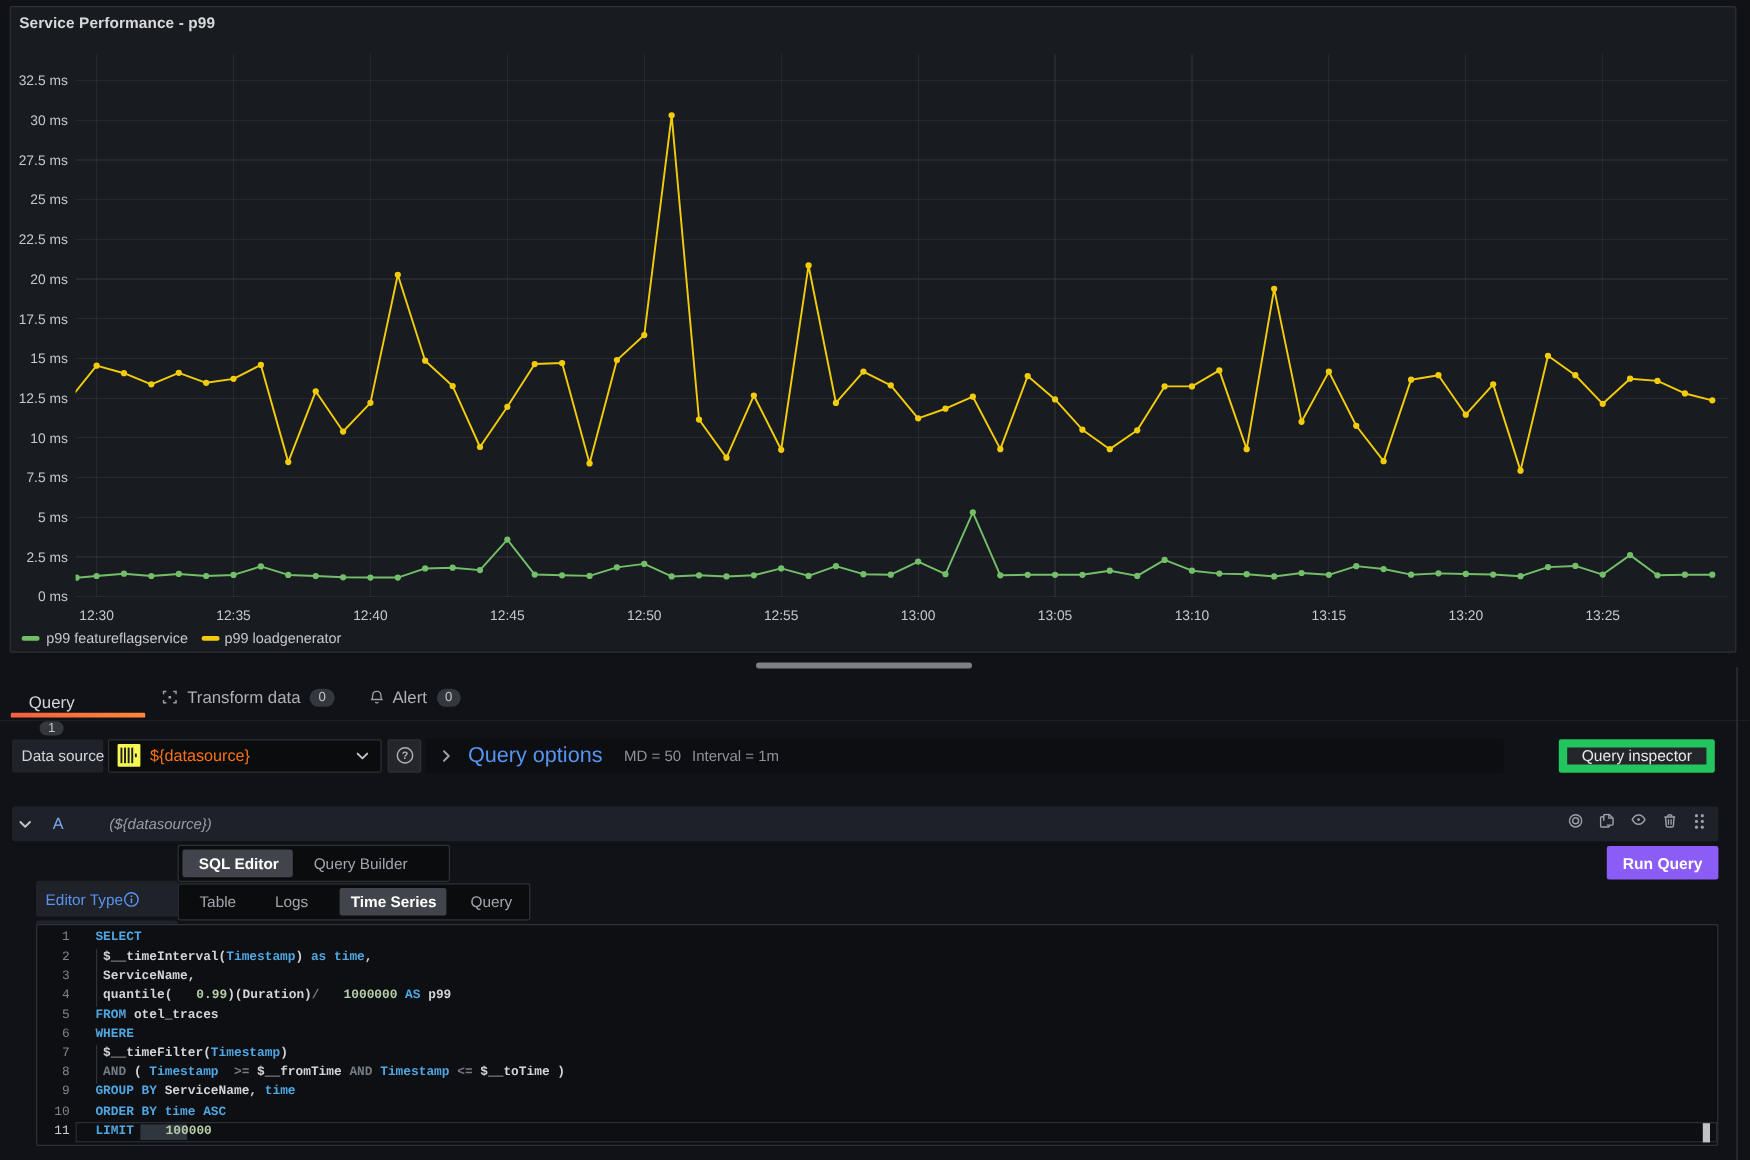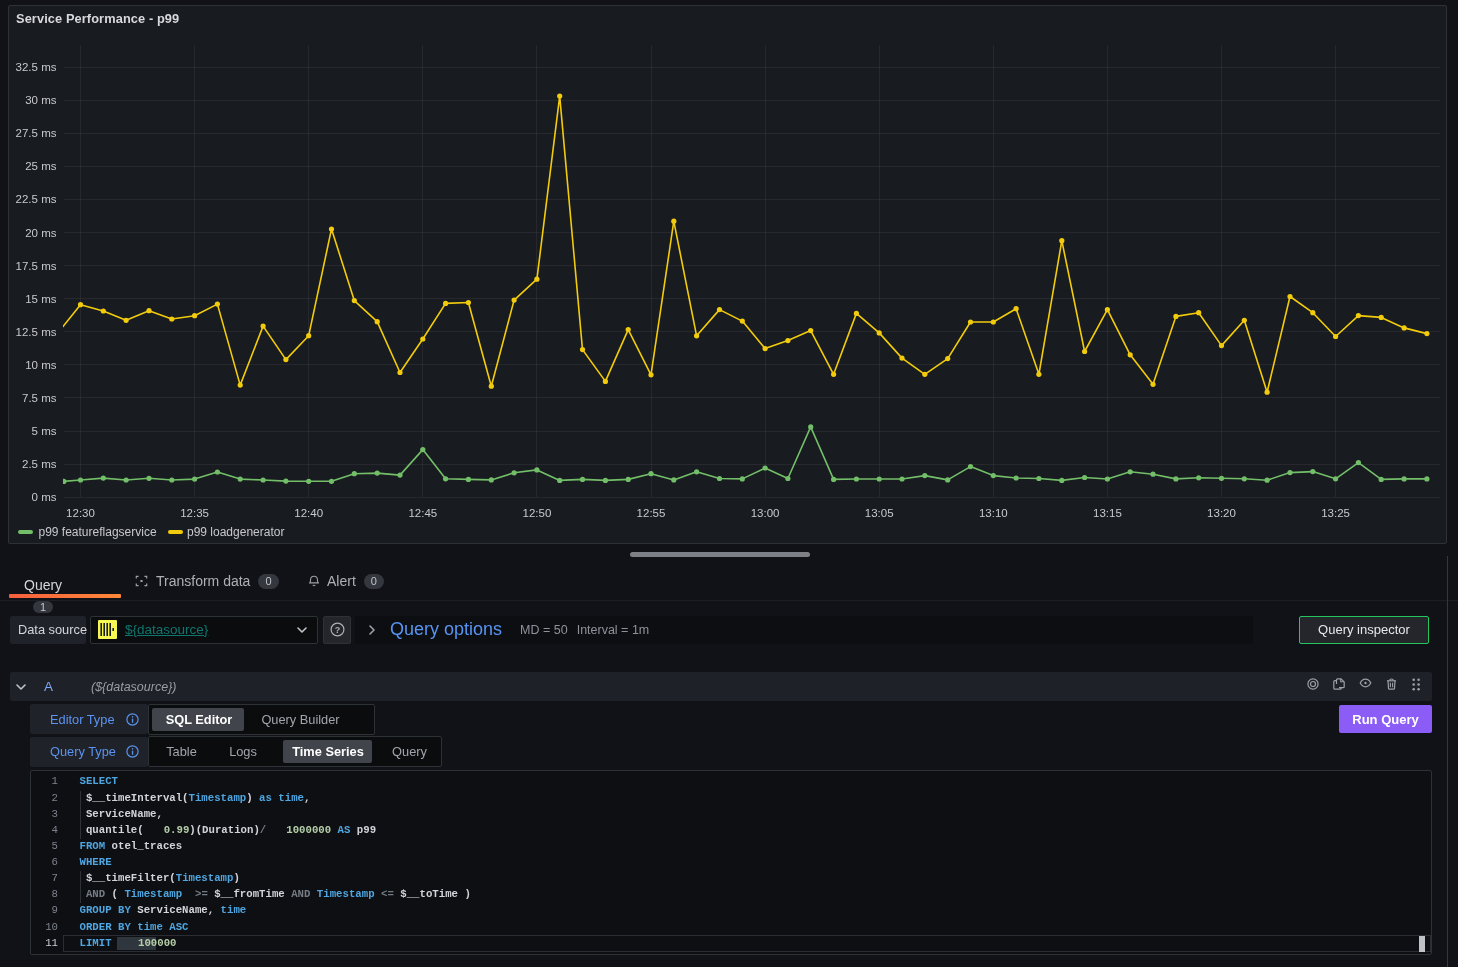--- a/index.html
+++ b/index.html
@@ -22,41 +22,41 @@
 #tabunderline{position:absolute;left:9px;top:594px;width:112px;height:4px;border-radius:1px;
  background:linear-gradient(90deg,#f55f3e,#ff8838);}
 #tabsep{position:absolute;left:0;top:600px;width:1458px;height:1px;background:rgba(204,204,220,0.07);}
 
 .lblbox{position:absolute;background:#1f2228;border-radius:2px;color:#d5d6db;font-size:12.8px;font-weight:500;
  display:flex;align-items:center;white-space:nowrap;}
 #dsrow-label{left:10px;top:615.5px;width:76px;height:28px;padding-left:8px;}
 #dspicker{position:absolute;left:90px;top:615.5px;width:228px;height:28px;background:#0b0c0e;
  border:1px solid #2c3235;border-radius:2px;display:flex;align-items:center;}
 #dsicon{width:19px;height:19px;margin-left:7px;background:#f7f754;position:relative;border-radius:1px;}
-#dsname{margin-left:8px;color:#0f766e;font-size:13.5px;text-decoration:underline;}
+#dsname{margin-left:8px;color:#f97316;font-size:13.5px;}
 #dschev{position:absolute;right:9px;top:9px;}
 #helpbtn{position:absolute;left:323px;top:615.5px;width:28px;height:28px;background:#24262c;
  border:1px solid #2c3235;border-radius:2px;display:flex;align-items:center;justify-content:center;}
 #qopts{position:absolute;left:355px;top:615.5px;width:898px;height:28px;background:#0d0e12;
  display:flex;align-items:center;font-size:12.8px;}
 #qopts .chev{margin-left:13px;}
 #qopts .lnk{margin-left:14px;color:#5794f2;font-weight:500;font-size:18px;}
 #qopts .kv{margin-left:18px;color:#8f929b;font-size:12.5px;}
 #qinspect{position:absolute;left:1299px;top:615.5px;width:130px;height:28px;background:#24262c;
- border:1px solid #22c55e;border-radius:2px;color:#e6e7ea;font-size:13px;font-weight:500;
+ border:7px solid #22c55e;border-radius:2px;color:#e6e7ea;font-size:13px;font-weight:500;
  display:flex;align-items:center;justify-content:center;}
 
 #rowA{position:absolute;left:10px;top:672px;width:1422px;height:29px;background:#1e2127;border-radius:2px;}
 #rowA .chev{position:absolute;left:5px;top:11px;}
 #rowA .rname{position:absolute;left:34px;top:7px;color:#7da6f5;font-size:13.5px;font-weight:500;}
 #rowA .dsref{position:absolute;left:81px;top:8px;color:#9a9da5;font-size:12.5px;font-style:italic;}
 .hicons{position:absolute;top:5.5px;display:flex;gap:14px;}
 
 .fieldlbl{position:absolute;left:30px;width:118px;height:30px;background:#1f2228;border-radius:2px;
- display:flex;align-items:center;justify-content:space-between;padding:0 9px 0 20px;}
+ display:flex;align-items:center;padding:0 9px 0 8px;margin-top:30px;}
 .fieldlbl span{color:#5b93f0;font-size:12.8px;font-weight:500;}
 .seg{position:absolute;background:#0b0c0e;border:1px solid #2c3235;border-radius:2px;}
 .seg .chip{position:absolute;top:3px;height:23px;background:#41444b;border-radius:2px;}
 .seg .opt{position:absolute;top:0;height:100%;display:flex;align-items:center;justify-content:center;
  color:#a2a5ad;font-size:12.8px;white-space:nowrap;transform:translateX(-50%);}
 .seg .opt.sel{color:#fff;font-weight:bold;}
 #runquery{position:absolute;left:1339px;top:705px;width:93px;height:28px;background:#8b5cf6;border-radius:2px;
  color:#fff;font-size:13px;font-weight:bold;display:flex;align-items:center;justify-content:center;}
 
 #editor{position:absolute;left:30px;top:769.5px;width:1402px;height:185px;background:#0d0f13;

